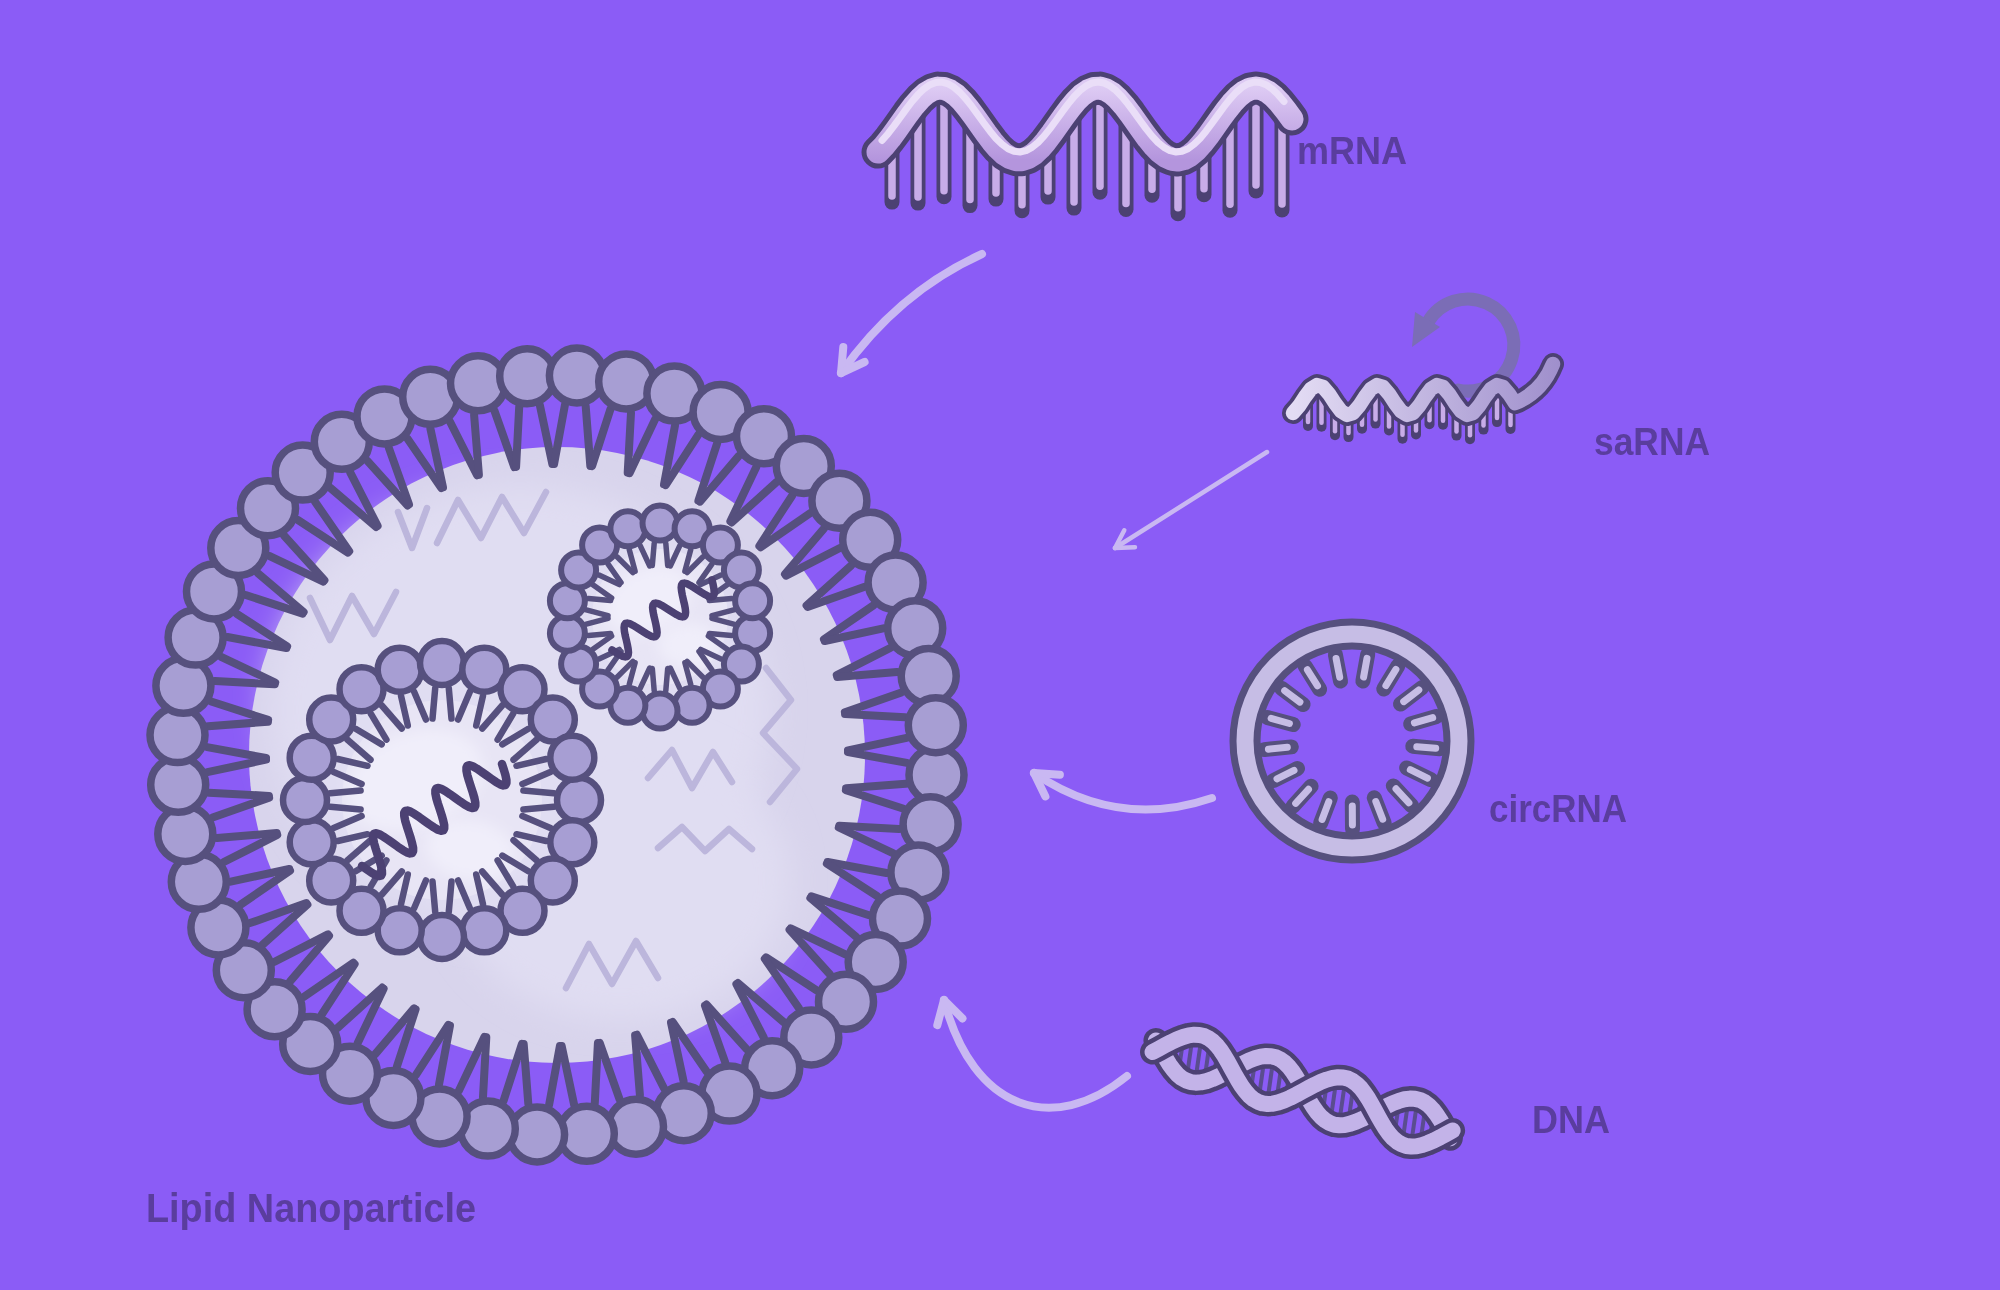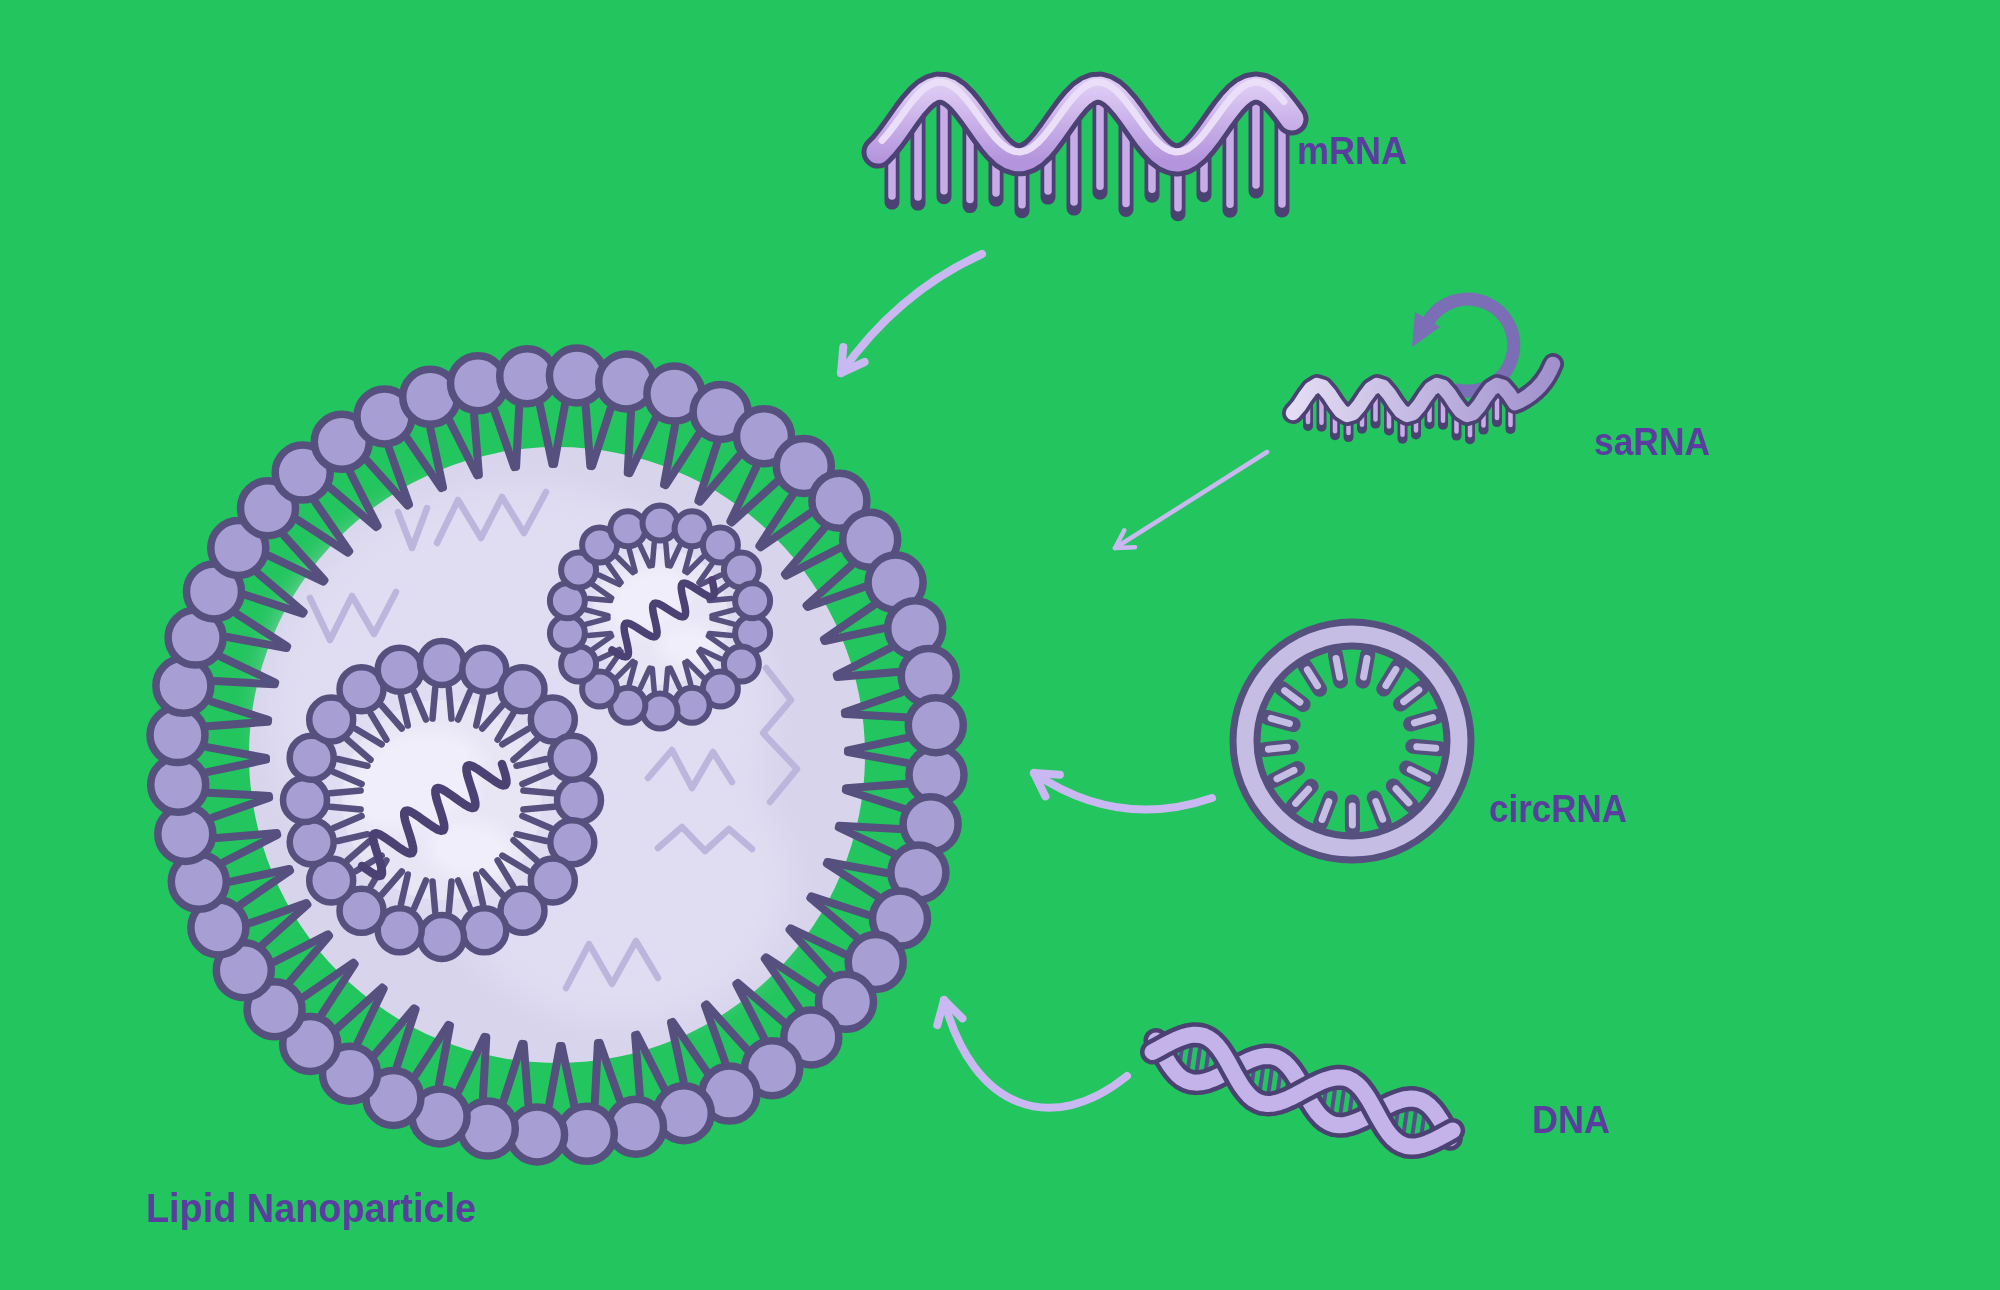--- a/index.html
+++ b/index.html
@@ -3,21 +3,21 @@
 <meta charset="utf-8">
 <style>
   html,body{margin:0;padding:0;}
   .stage{width:2000px;height:1290px;overflow:hidden;position:relative;}
   svg{display:block;}
   text{font-family:"Liberation Sans", sans-serif;font-weight:bold;}
 </style>
 </head>
 <body>
 
-<div class="stage" style="background: #22c55e;">
+<div class="stage" style="background: #8b5cf6;">
 <svg width="2000" height="1290" viewBox="0 0 2000 1290" xmlns="http://www.w3.org/2000/svg">
   <defs>
     <filter id="soft" x="-40%" y="-40%" width="180%" height="180%">
           <feGaussianBlur stdDeviation="16"></feGaussianBlur>
         </filter>
     <filter id="soft2" x="-40%" y="-40%" width="180%" height="180%">
           <feGaussianBlur stdDeviation="7"></feGaussianBlur>
         </filter>
   <linearGradient id="mrnaGrad" x1="0" y1="0" x2="0" y2="1">
           <stop offset="0%" stop-color="#ddcaf3"></stop>

